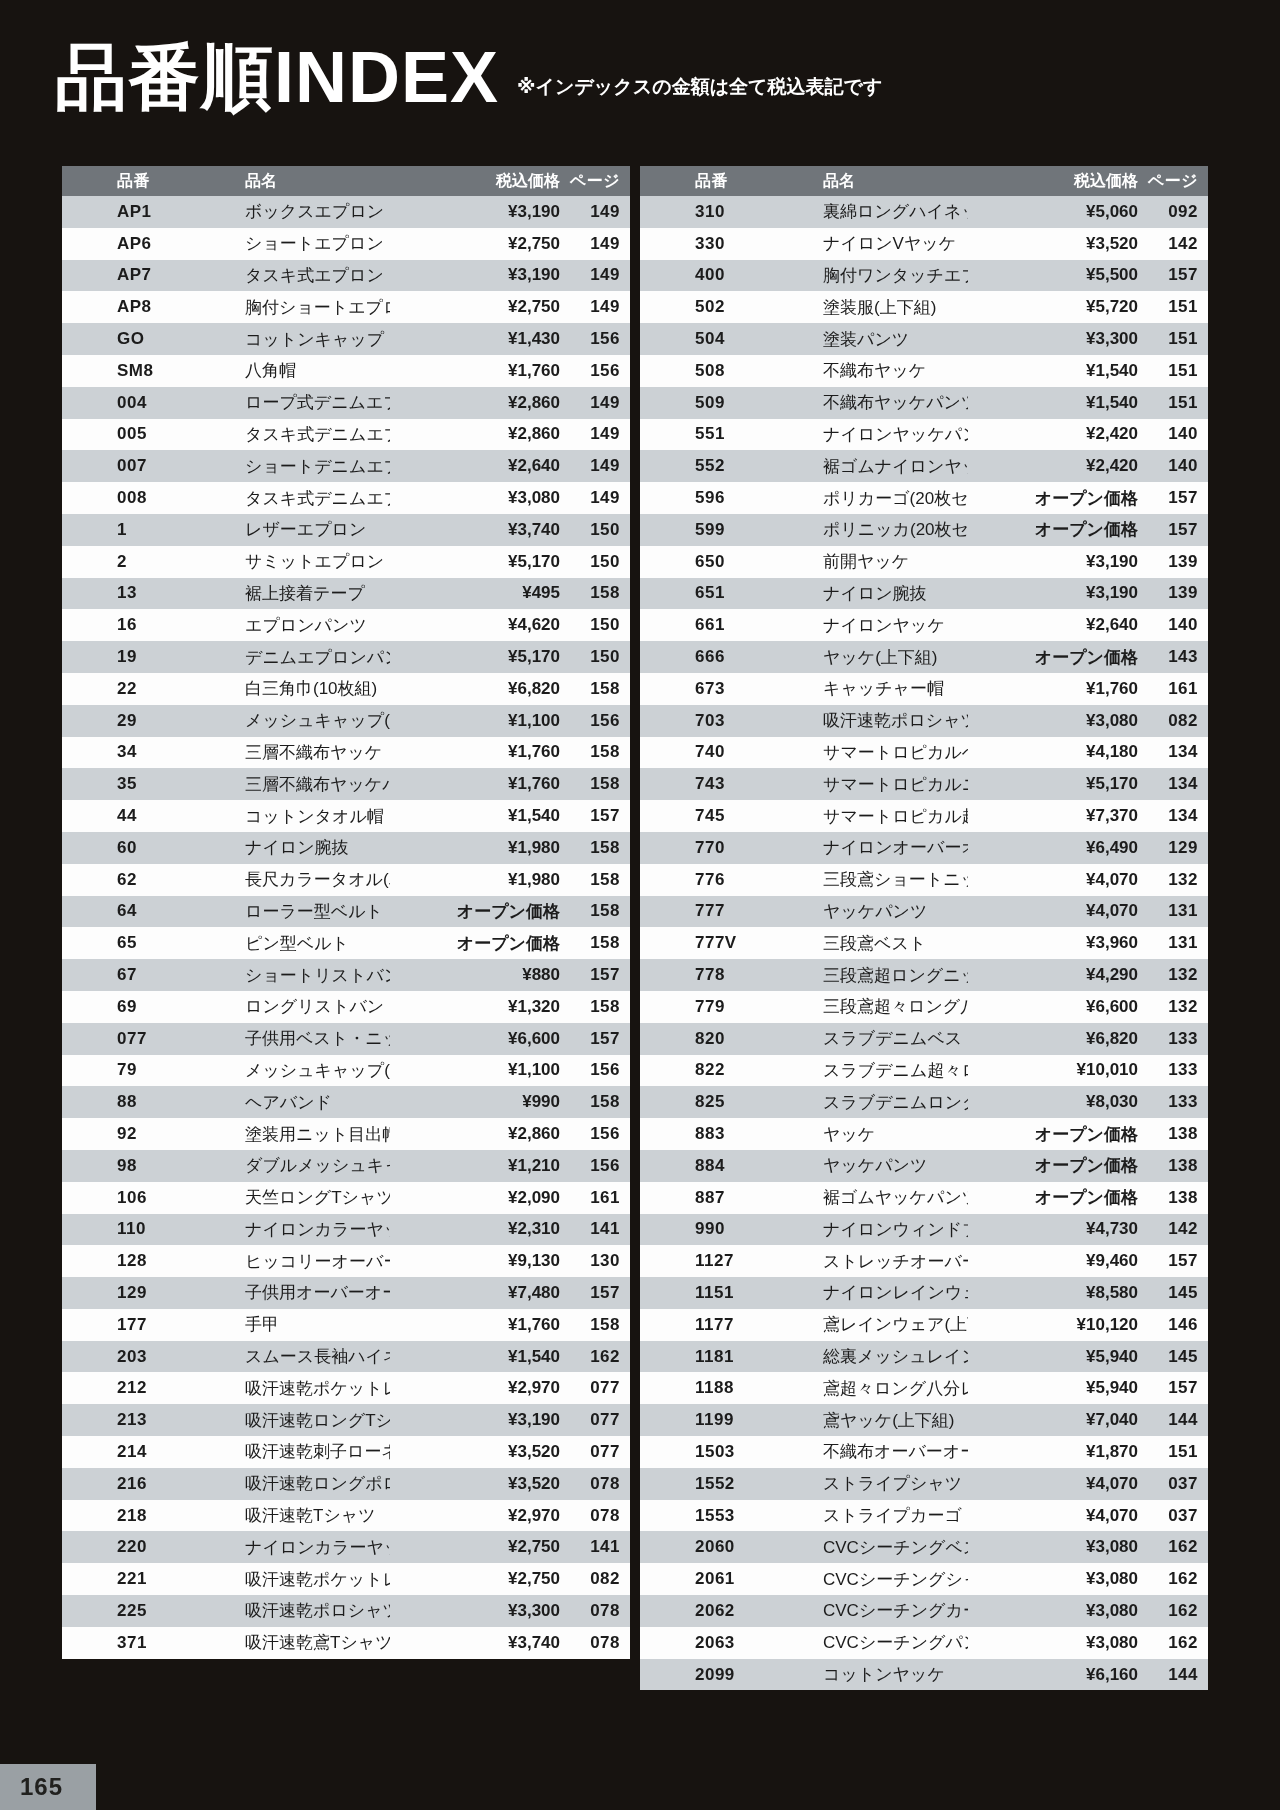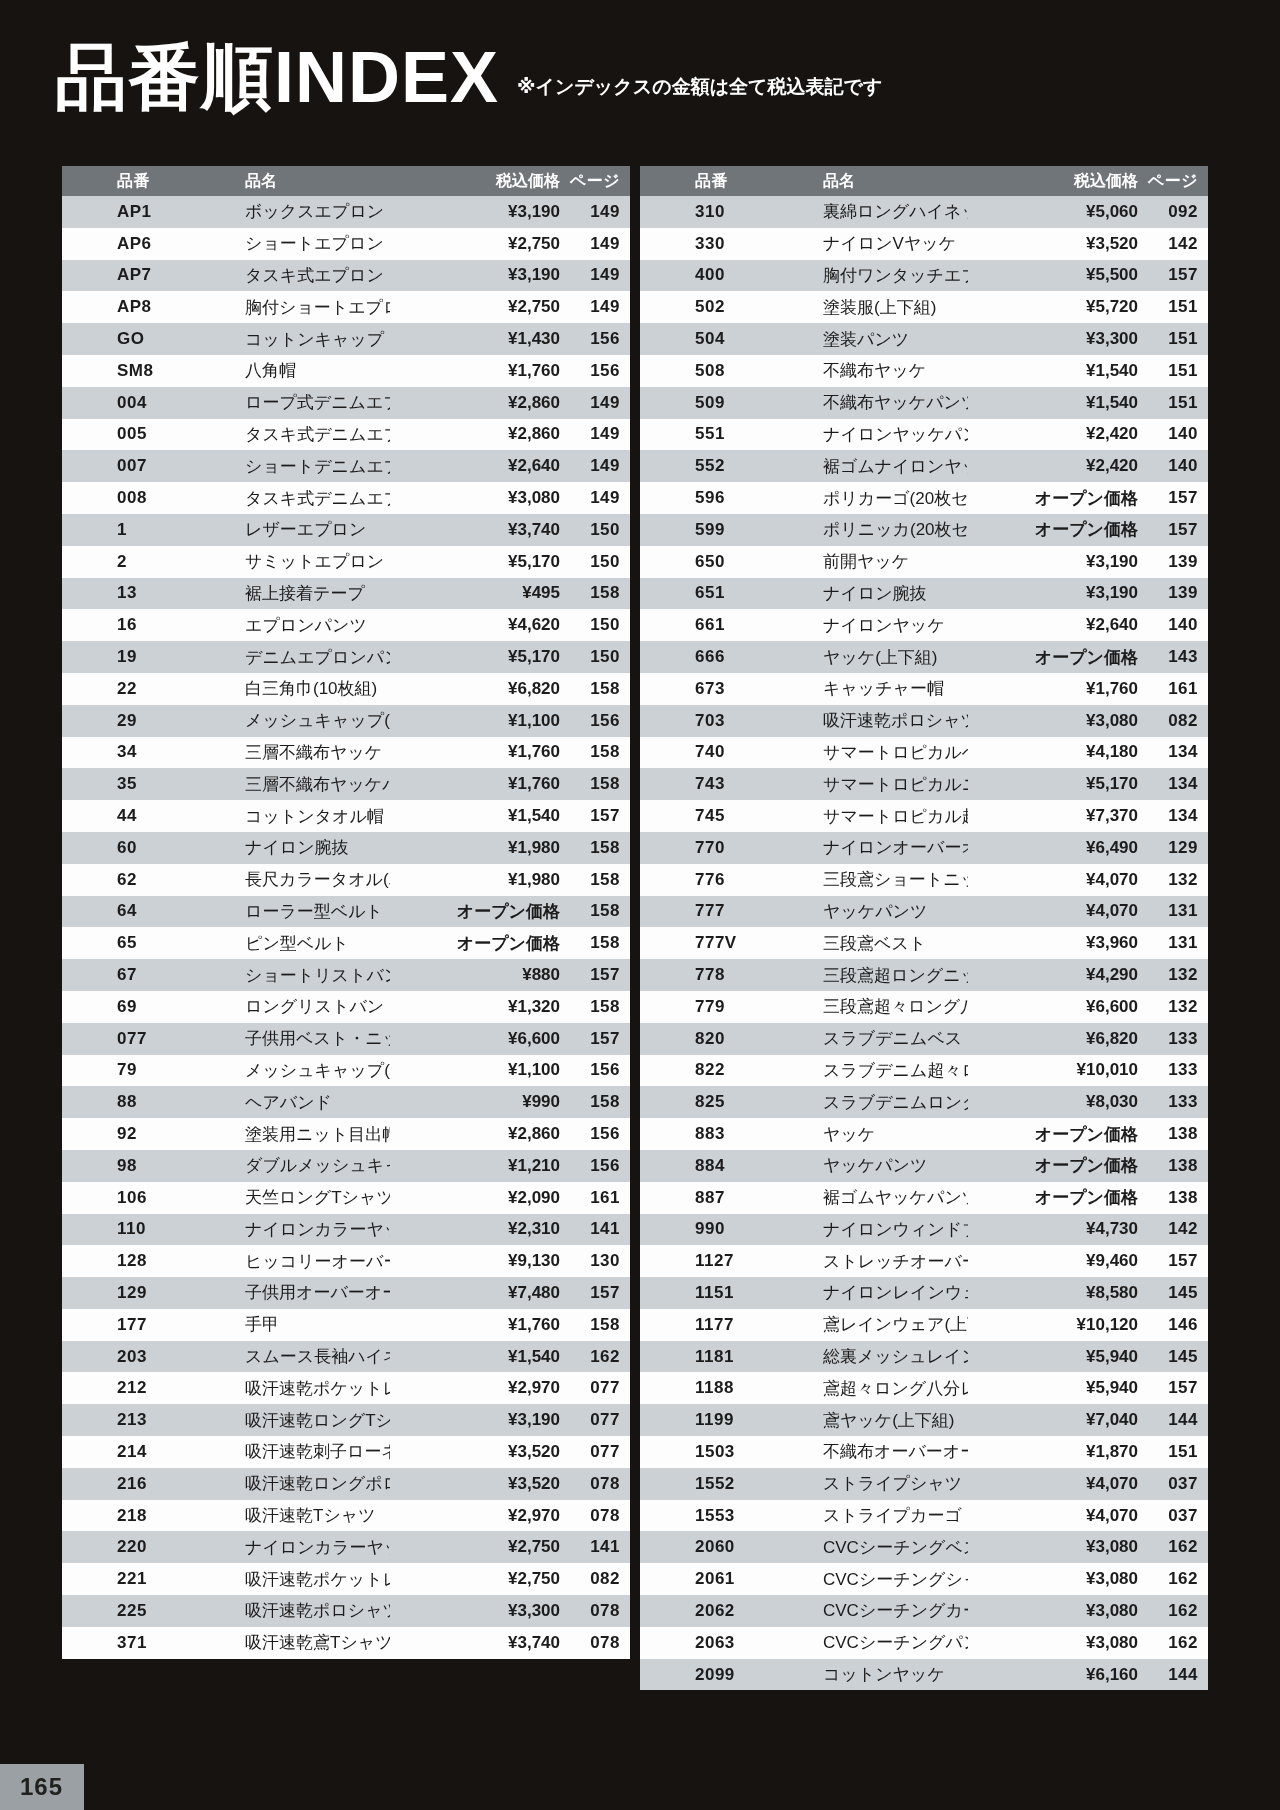--- a/index.html
+++ b/index.html
@@ -48,21 +48,21 @@
   .rows .trow:nth-child(even){background:#fdfdfd;}
   .cell{white-space:nowrap;overflow:hidden;}
   .cell.code{font-weight:bold;letter-spacing:.5px;}
   .cell.name{font-weight:normal;}
   .cell.price{text-align:right;font-weight:bold;}
   .cell.page{text-align:right;font-weight:bold;letter-spacing:.5px;}
   .thead .cell{font-weight:bold;}
   
   .page-tab{
     position:absolute;left:0;bottom:0;
-    width:84px;height:46px;
+    width:96px;height:46px;
     background:#9aa0a4;
     display:flex;align-items:center;
     padding-left:20px;box-sizing:border-box;
   }
   .page-number{font-size:24px;font-weight:bold;color:#21211f;letter-spacing:1px;}
 </style>
 </head>
 <body>
 
 <header class="banner">

